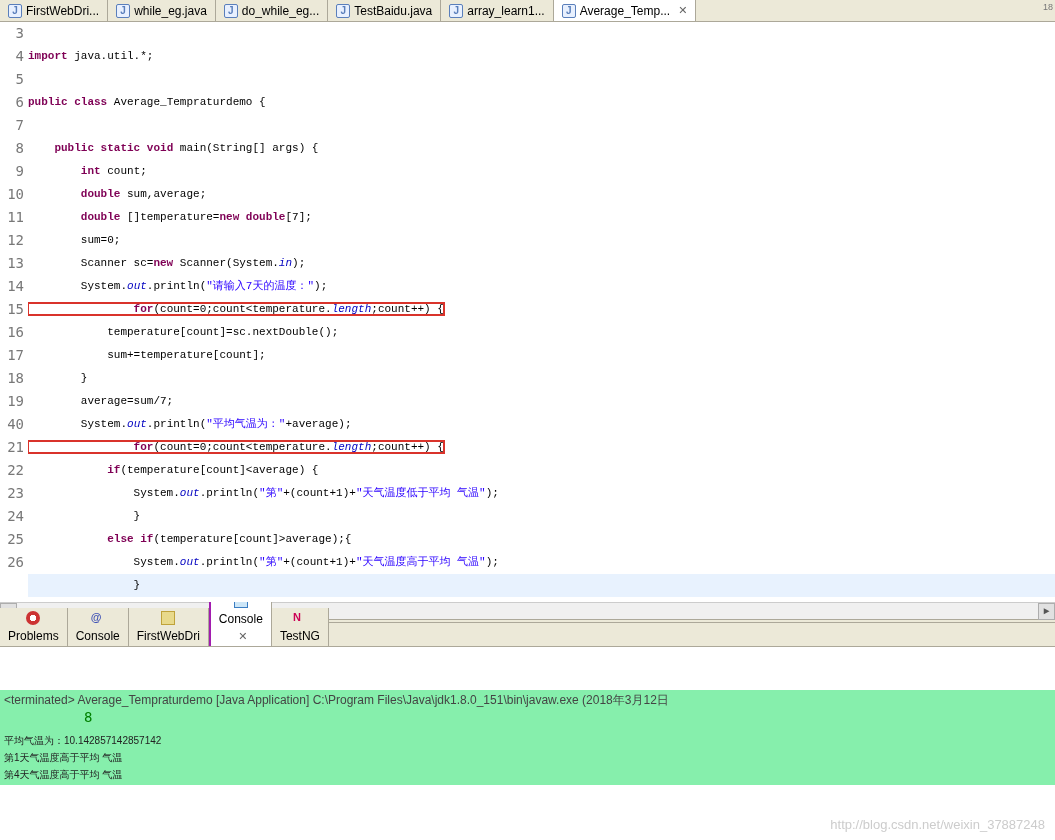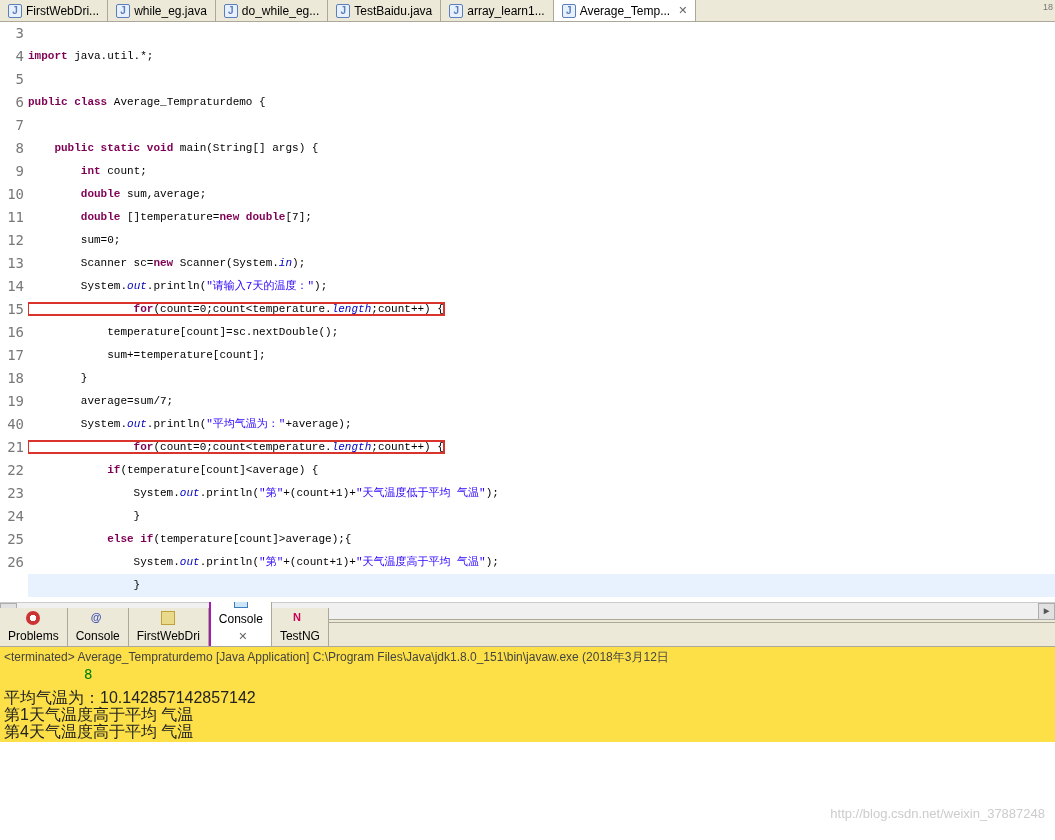--- a/index.html
+++ b/index.html
@@ -18,25 +18,25 @@
   .highlight { outline:2px solid #d9332b; outline-offset:-1px; }
   .cursor-line { background:#e8f2fe; display:inline-block; width:100%; }
   .scrollbar-h { height:17px; background:#f0f0f0; border-top:1px solid #ccc; display:flex; align-items:center; }
   .sb-btn { width:17px; height:17px; background:#e1e1e1; border:1px solid #adadad; display:flex; align-items:center; justify-content:center; font-size:10px; color:#555; }
   .sb-track { flex:1; height:17px; position:relative; }
   .divider { height:4px; background:#ece9d8; border-top:1px solid #aca899; border-bottom:1px solid #aca899; cursor:ns-resize; }
   .views-tabbar { display:flex; height:24px; background:#ece9d8; border-bottom:1px solid #aca899; font-family:"Segoe UI",Tahoma,sans-serif; font-size:12px; align-items:flex-end; }
   .vtab { display:flex; align-items:center; padding:3px 8px; gap:4px; background:#ece9d8; border-right:1px solid #aca899; cursor:pointer;flex-direction:column; }
   .vtab.active { background:#fff; border-top:1px solid #aca899; border-left:2px solid #a21caf; }
   .v-icon { width:14px; height:14px; display:inline-block; }
-  .console-body { padding:2px 4px; font-family:"Segoe UI",Tahoma,sans-serif; font-size:12px; color:#000; background:#fde047; line-height:17px; }
+  .console-body { padding:2px 4px; font-family:"Segoe UI",Tahoma,sans-serif; font-size:12px; color:#000; background:#86efac; line-height:17px;margin-top:43px; }
   .term-line { color:#444; }
   .input-green { color:#008000; font-family:Consolas,monospace; font-size:14px; padding-left:80px; }
-  .out-line { font-family:"Microsoft YaHei","SimSun",sans-serif; font-size:16px; color:#222; }
-  .watermark { position:absolute; bottom:19px; right:10px; color:#ccc; font-size:13px; font-family:Tahoma,sans-serif; pointer-events:none; }
+  .out-line { font-family:"Microsoft YaHei","SimSun",sans-serif; font-size:10px; color:#222; }
+  .watermark { position:absolute; bottom:8px; right:10px; color:#ccc; font-size:13px; font-family:Tahoma,sans-serif; pointer-events:none; }
   .badge18 { position:absolute; top:2px; right:2px; font-size:9px; color:#777; }
 </style>
 </head>
 <body>
 
 <div class="tabbar">
   <div class="tab">
       <span class="j-icon">J</span>
       <span>FirstWebDri...</span>
     </div>

